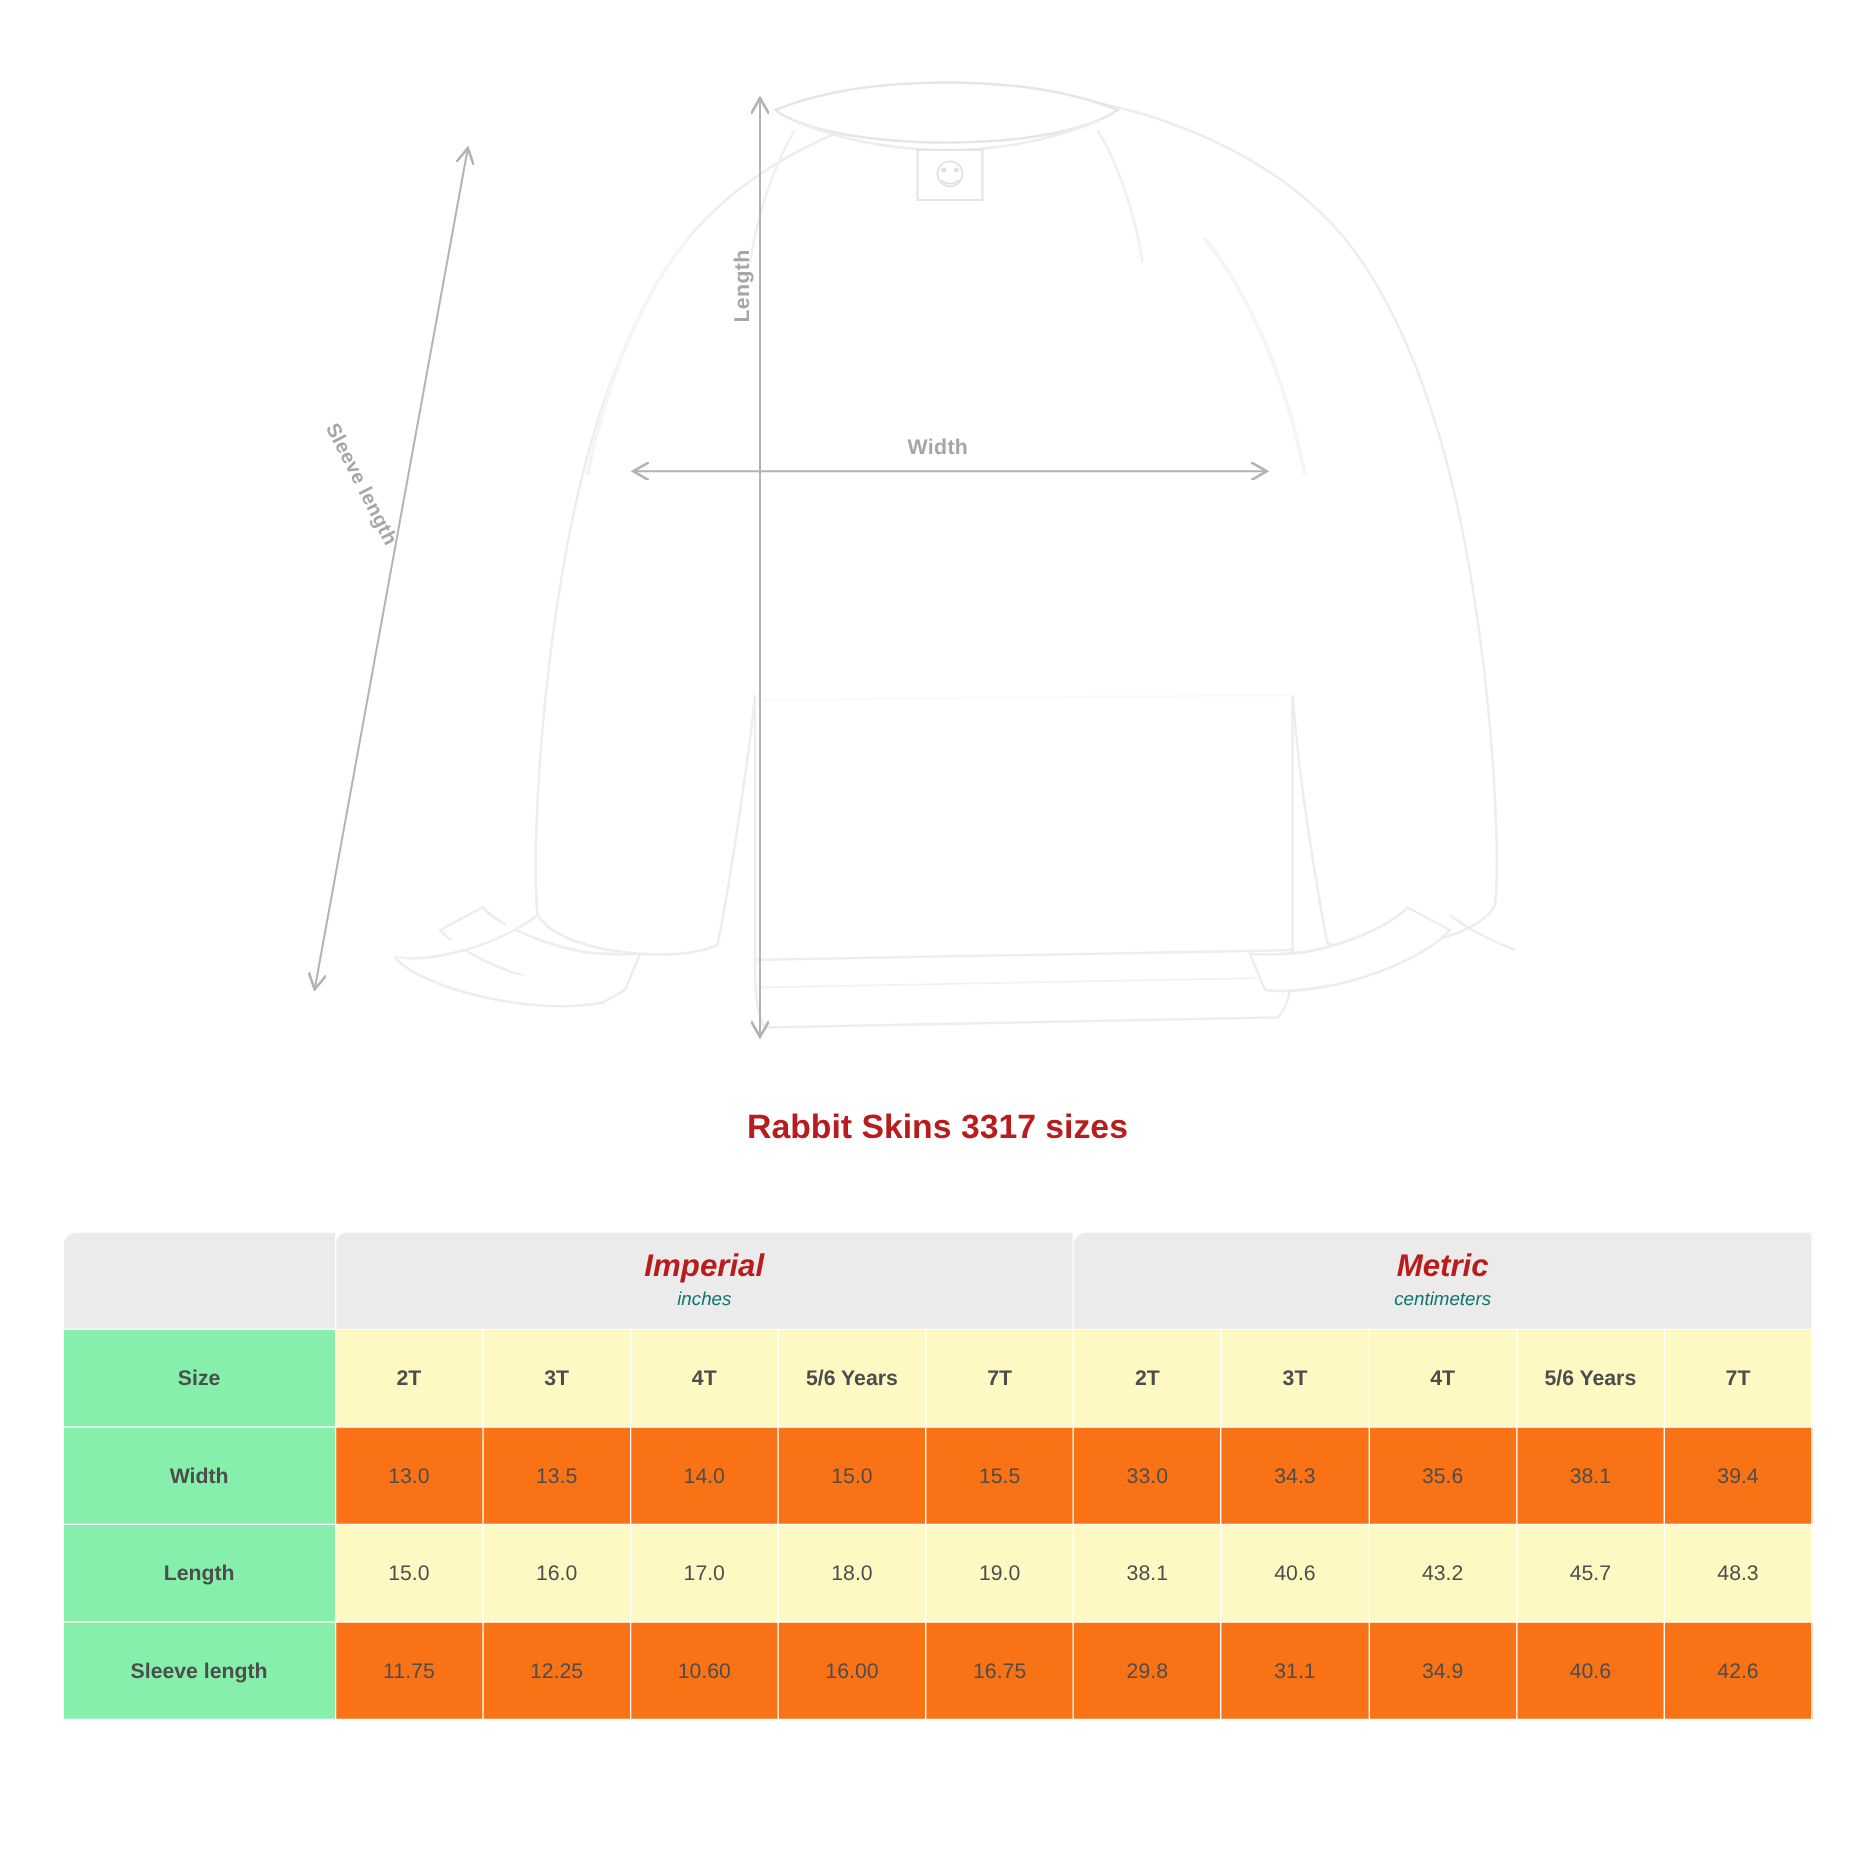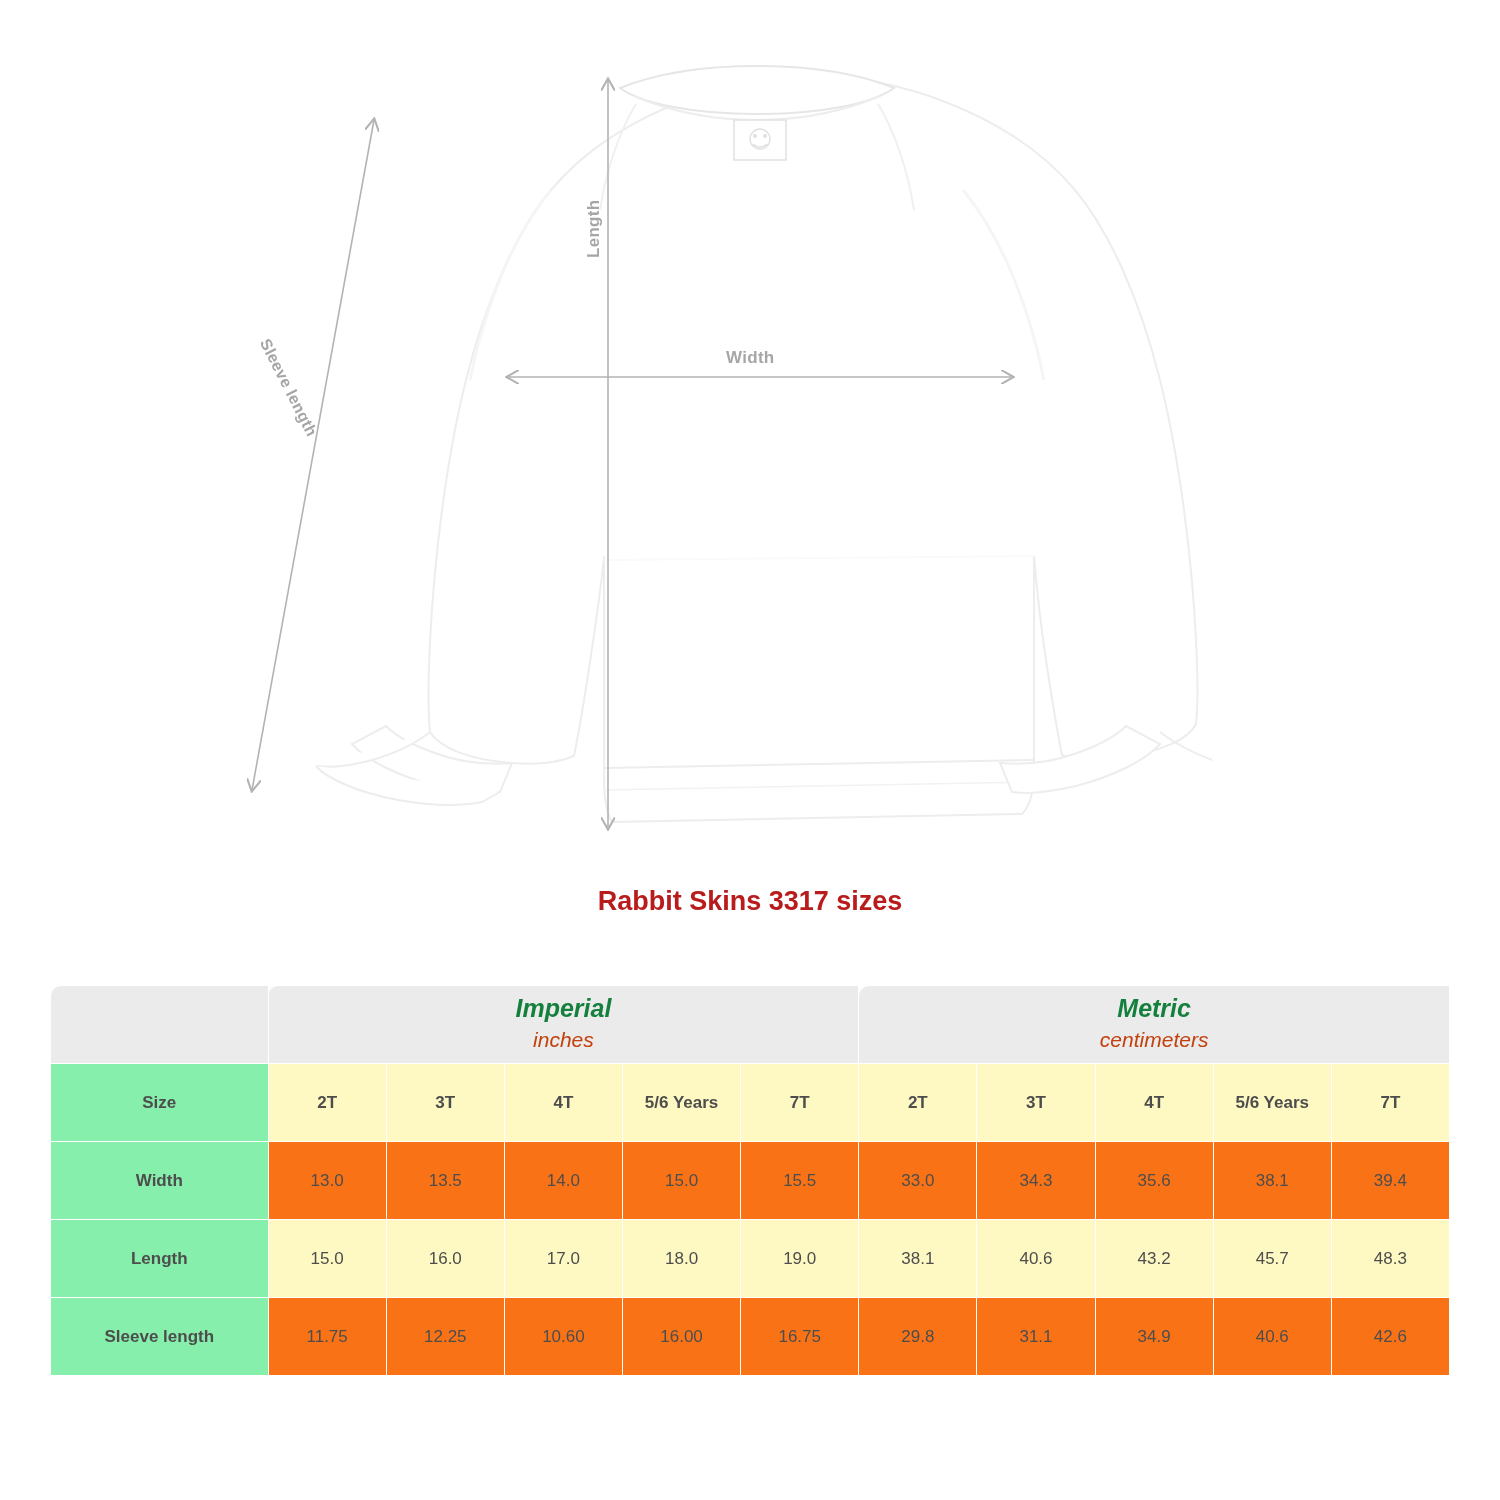--- a/index.html
+++ b/index.html
@@ -89,27 +89,27 @@
   }
   .unit-header {
     background: #ebebeb;
     height: 120px;
     border-top-left-radius: 10px;
   }
   .unit-header .unit-name {
     font-size: 25px;
     font-style: italic;
     font-weight: bold;
-    color: #15803d;
+    color: #b91c1c;
     line-height: 1.25;
   }
   .unit-header .unit-sub {
-    font-size: 21px;
+    font-size: 15px;
     font-style: italic;
-    color: #c2410c;
+    color: #0f766e;
     line-height: 1.5;
   }
   .corner-cell {
     background: #ebebeb;
   }
   .row-head {
     background: #86efac;
     font-weight: bold;
     color: #4d4d4d;
     font-size: 18px;

